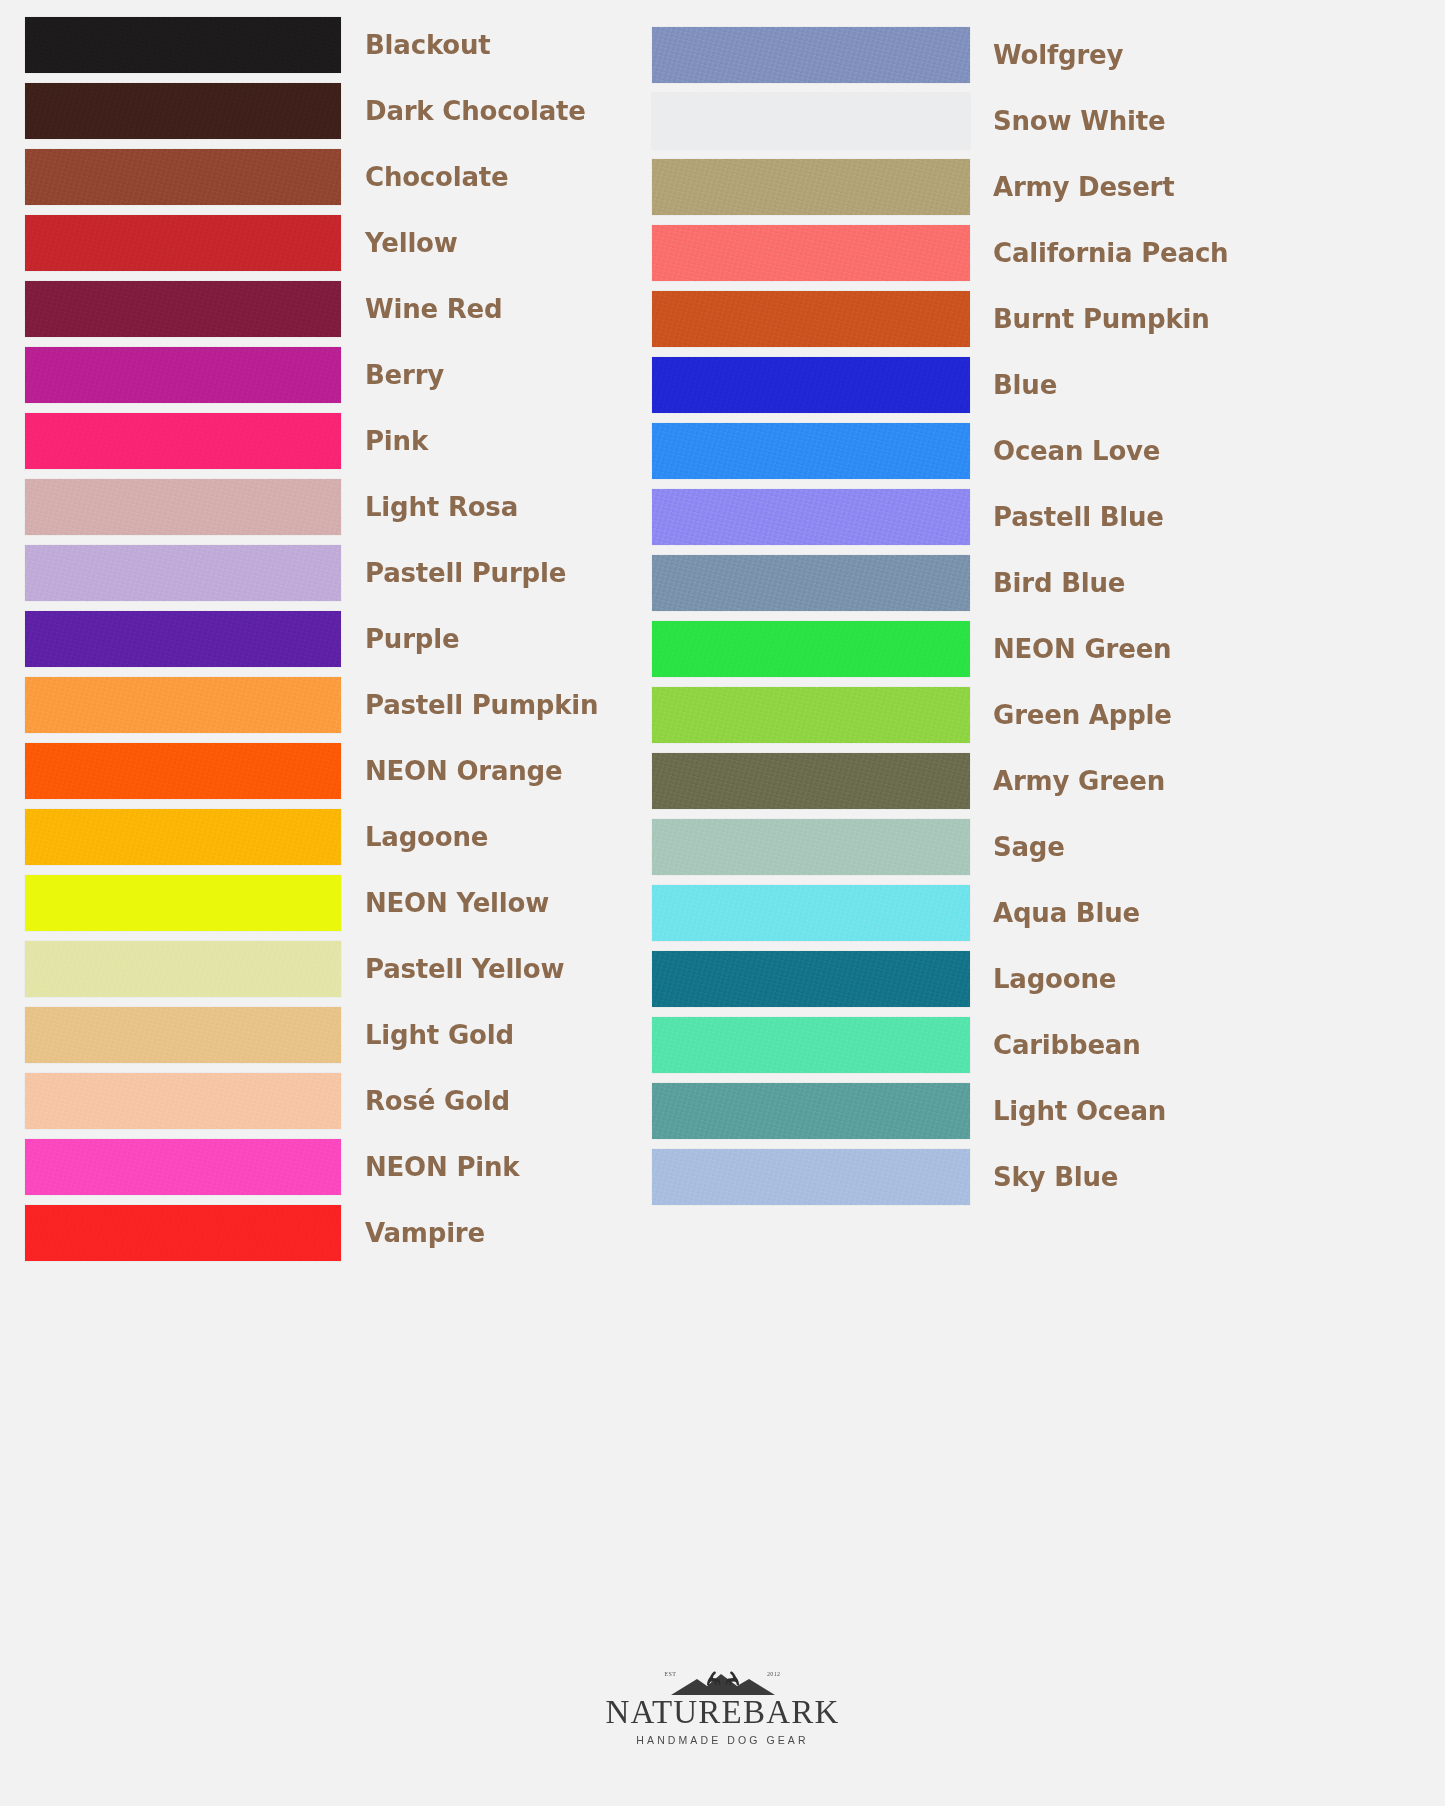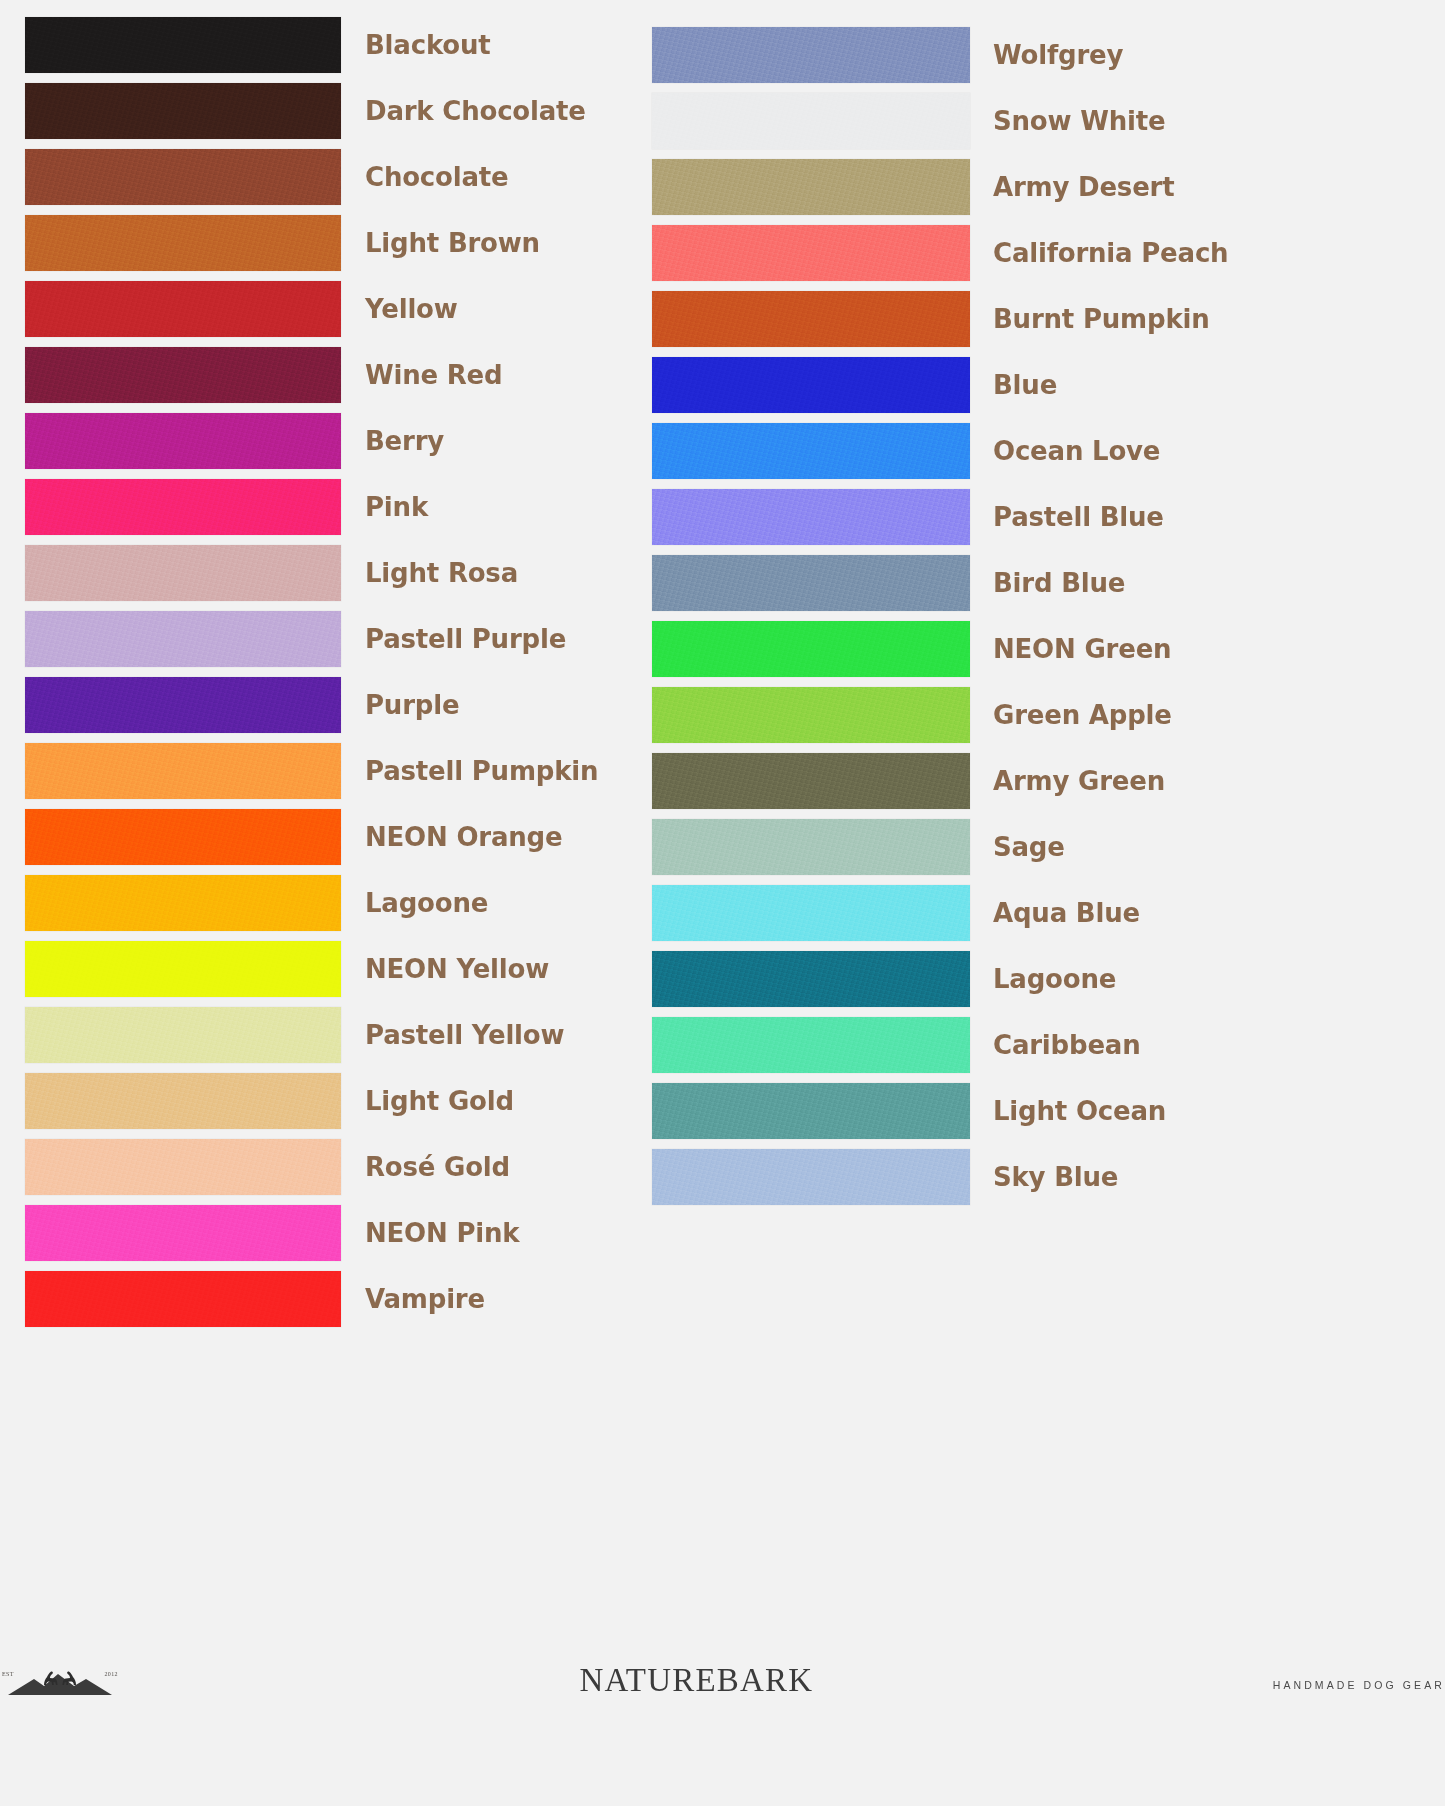--- a/index.html
+++ b/index.html
@@ -85,23 +85,23 @@
   .column.left  .swatch-label { margin-left: 24px; }
   .column.right .swatch-label { margin-left: 23px; }
 
   
   #footer {
     position: absolute;
     left: 0;
     right: 0;
     top: 1665px;
     display: flex;
-    flex-direction: row;
+    flex-direction: column;
     align-items: center;
-    justify-content: space-between;
+    justify-content: flex-end;
   }
   .logo-mark {
     width: 120px;
     height: 34px;
     position: relative;
     display: block;
   }
   .logo-wordmark {
     font-family: "Liberation Serif", "DejaVu Serif", serif;
     font-size: 33px;
@@ -140,24 +140,20 @@
         <div class="swatch" style="background: rgb(28, 26, 26);"></div>
         <span class="swatch-label">Blackout</span>
       </div>
       <div class="swatch-row">
         <div class="swatch" style="background: rgb(61, 32, 25);"></div>
         <span class="swatch-label">Dark Chocolate</span>
       </div>
       <div class="swatch-row">
         <div class="swatch" style="background: rgb(143, 69, 47);"></div>
         <span class="swatch-label">Chocolate</span>
-      </div>
-      <div class="swatch-row">
-        <div class="swatch" style="background: rgb(192, 100, 40);"></div>
-        <span class="swatch-label">Light Brown</span>
       </div>
       <div class="swatch-row">
         <div class="swatch" style="background: rgb(197, 38, 43);"></div>
         <span class="swatch-label">Yellow</span>
       </div>
       <div class="swatch-row">
         <div class="swatch" style="background: rgb(125, 28, 60);"></div>
         <span class="swatch-label">Wine Red</span>
       </div>
       <div class="swatch-row">

